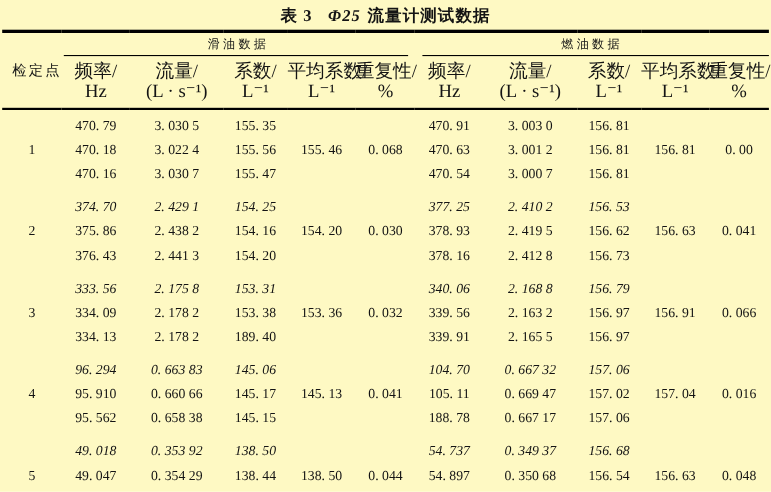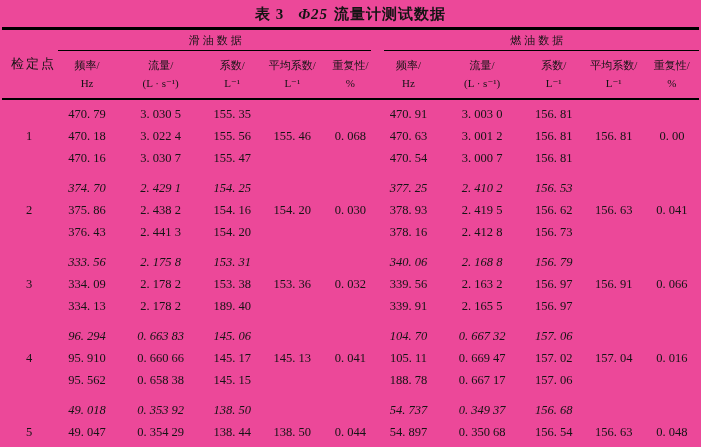--- a/index.html
+++ b/index.html
@@ -1,19 +1,19 @@
 <!DOCTYPE html>
 <html><head>
 <meta charset="utf-8">
 <style>
   html,body { margin:0; padding:0; }
   .page {
     position:relative;
     width:701px; height:447px;
-    background:#ec4899;
+    background:#fef9c3;
     font-family:"Liberation Serif","DejaVu Serif",serif;
     color:#141414;
     overflow:hidden;
     box-sizing:border-box;
   }
   .title {
     height:22px;
     padding-top:5px;
     text-align:center;
     font-size:15px;
@@ -62,21 +62,21 @@
     position:absolute;
     bottom:0; height:1.5px;
     background:#000;
   }
   th.grp-left::after  { left:2px; right:6px; }
   th.grp-right::after { left:7px; right:0; }
   tr.sub-row th {
     border-bottom:2.5px solid #000;
     padding:5px 0 6px 0;
     line-height:18px;
-    font-size:11px;
+    font-size:17px;
     text-align:center;
   }
   tbody td { height:22px; }
   tbody tr.first-row td { padding-top:3px; }
   tbody tr.gstart td { padding-top:8px;font-style:italic; }
   tbody tr.last-row td { padding-bottom:4px; }
 </style>
 </head>
 <body>
 

